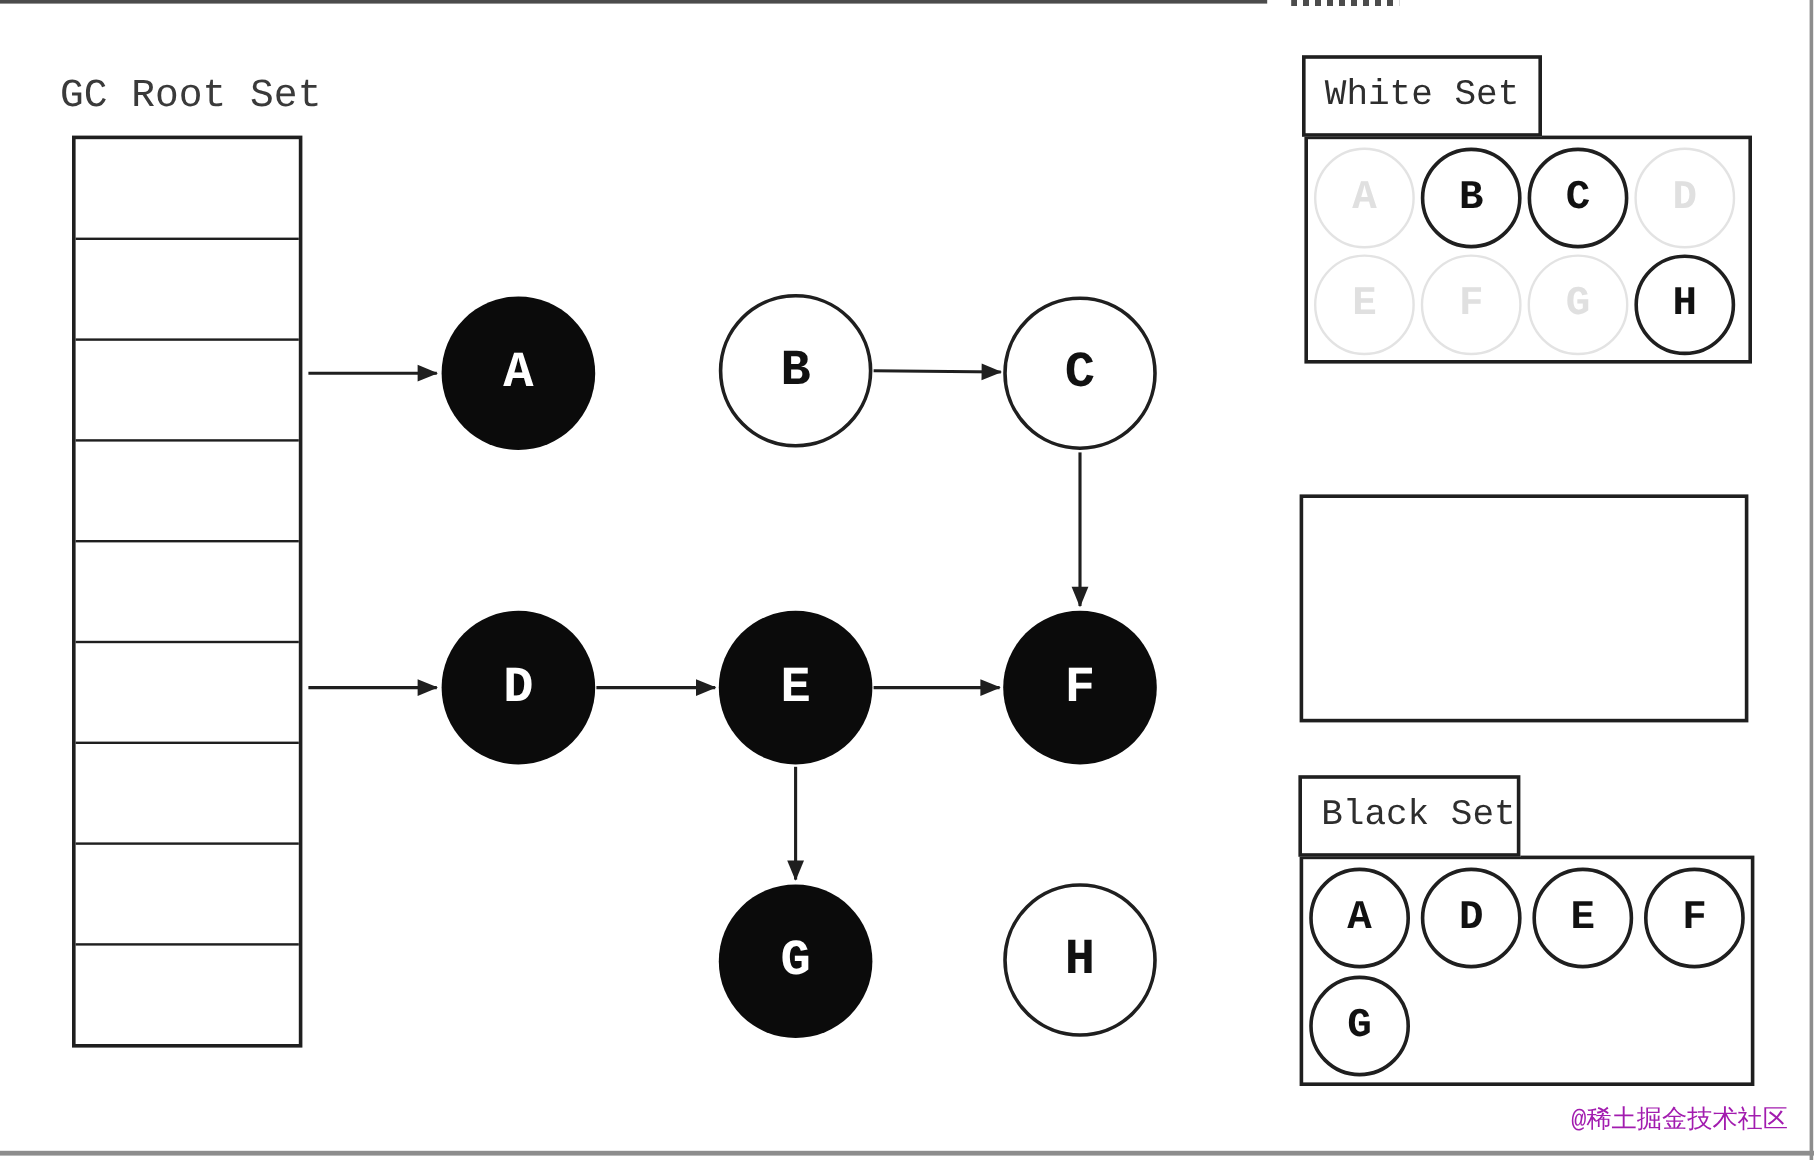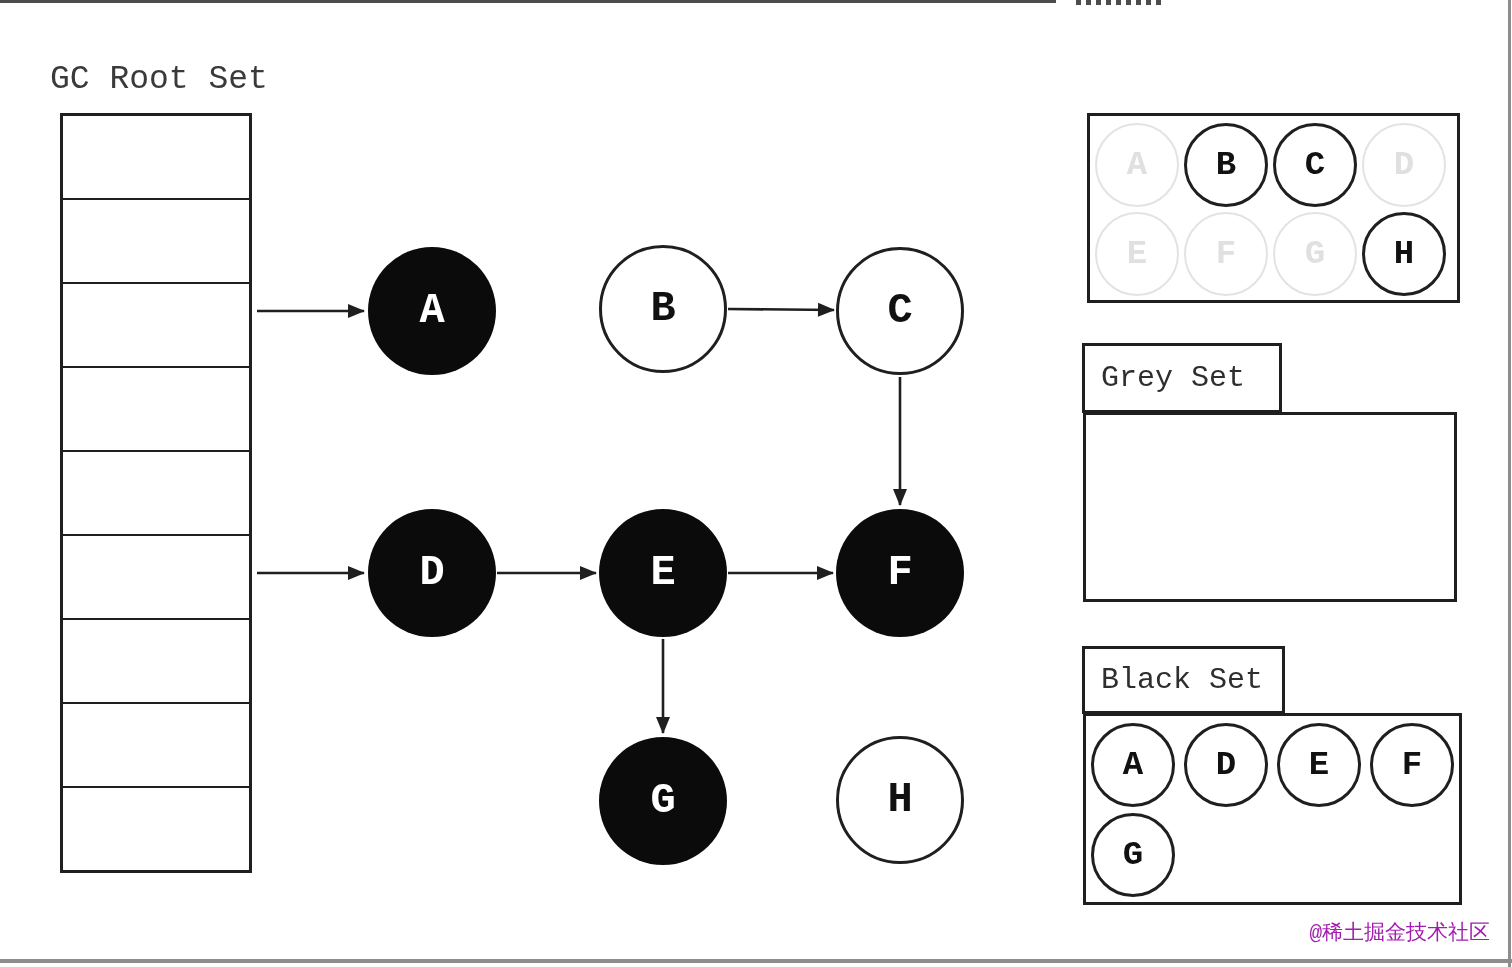--- a/index.html
+++ b/index.html
@@ -87,35 +87,35 @@
       <div class="node black" style="left: 368px; top: 247px;">A</div>
       <div class="node white" style="left: 599px; top: 245px;">B</div>
       <div class="node white" style="left: 836px; top: 247px;">C</div>
       <div class="node black" style="left: 368px; top: 509px;">D</div>
       <div class="node black" style="left: 599px; top: 509px;">E</div>
       <div class="node black" style="left: 836px; top: 509px;">F</div>
       <div class="node black" style="left: 599px; top: 737px;">G</div>
       <div class="node white" style="left: 836px; top: 736px;">H</div>
     </div>
 
+  <div class="set-tab" style="left:1085px; top:46px; width:200px; height:68px;">White Set</div>
   <div class="set-box" style="left:1087px; top:113px; width:373px; height:190px;">
       <div class="member faded">A</div>
       <div class="member">B</div>
       <div class="member">C</div>
       <div class="member faded">D</div>
       <div class="member faded">E</div>
       <div class="member faded">F</div>
       <div class="member faded">G</div>
       <div class="member">H</div>
     </div>
 
-  <div class="set-tab" style="left:1082px; top:343px; width:200px; height:70px;">Grey Set</div>
   <div class="set-box" style="left:1083px; top:412px; width:374px; height:190px;"></div>
 
-  <div class="set-tab" style="left:1082px; top:646px; width:203px; height:68px;">Black Set</div>
+  <div class="set-tab" style="left:1082px; top:646px; width:185px; height:68px;">Black Set</div>
   <div class="set-box black-gap" style="left:1083px; top:713px; width:379px; height:192px;">
       <div class="member">A</div>
       <div class="member">D</div>
       <div class="member">E</div>
       <div class="member">F</div>
       <div class="member">G</div>
     </div>
 
   <div class="watermark">@稀土掘金技术社区</div>
 

